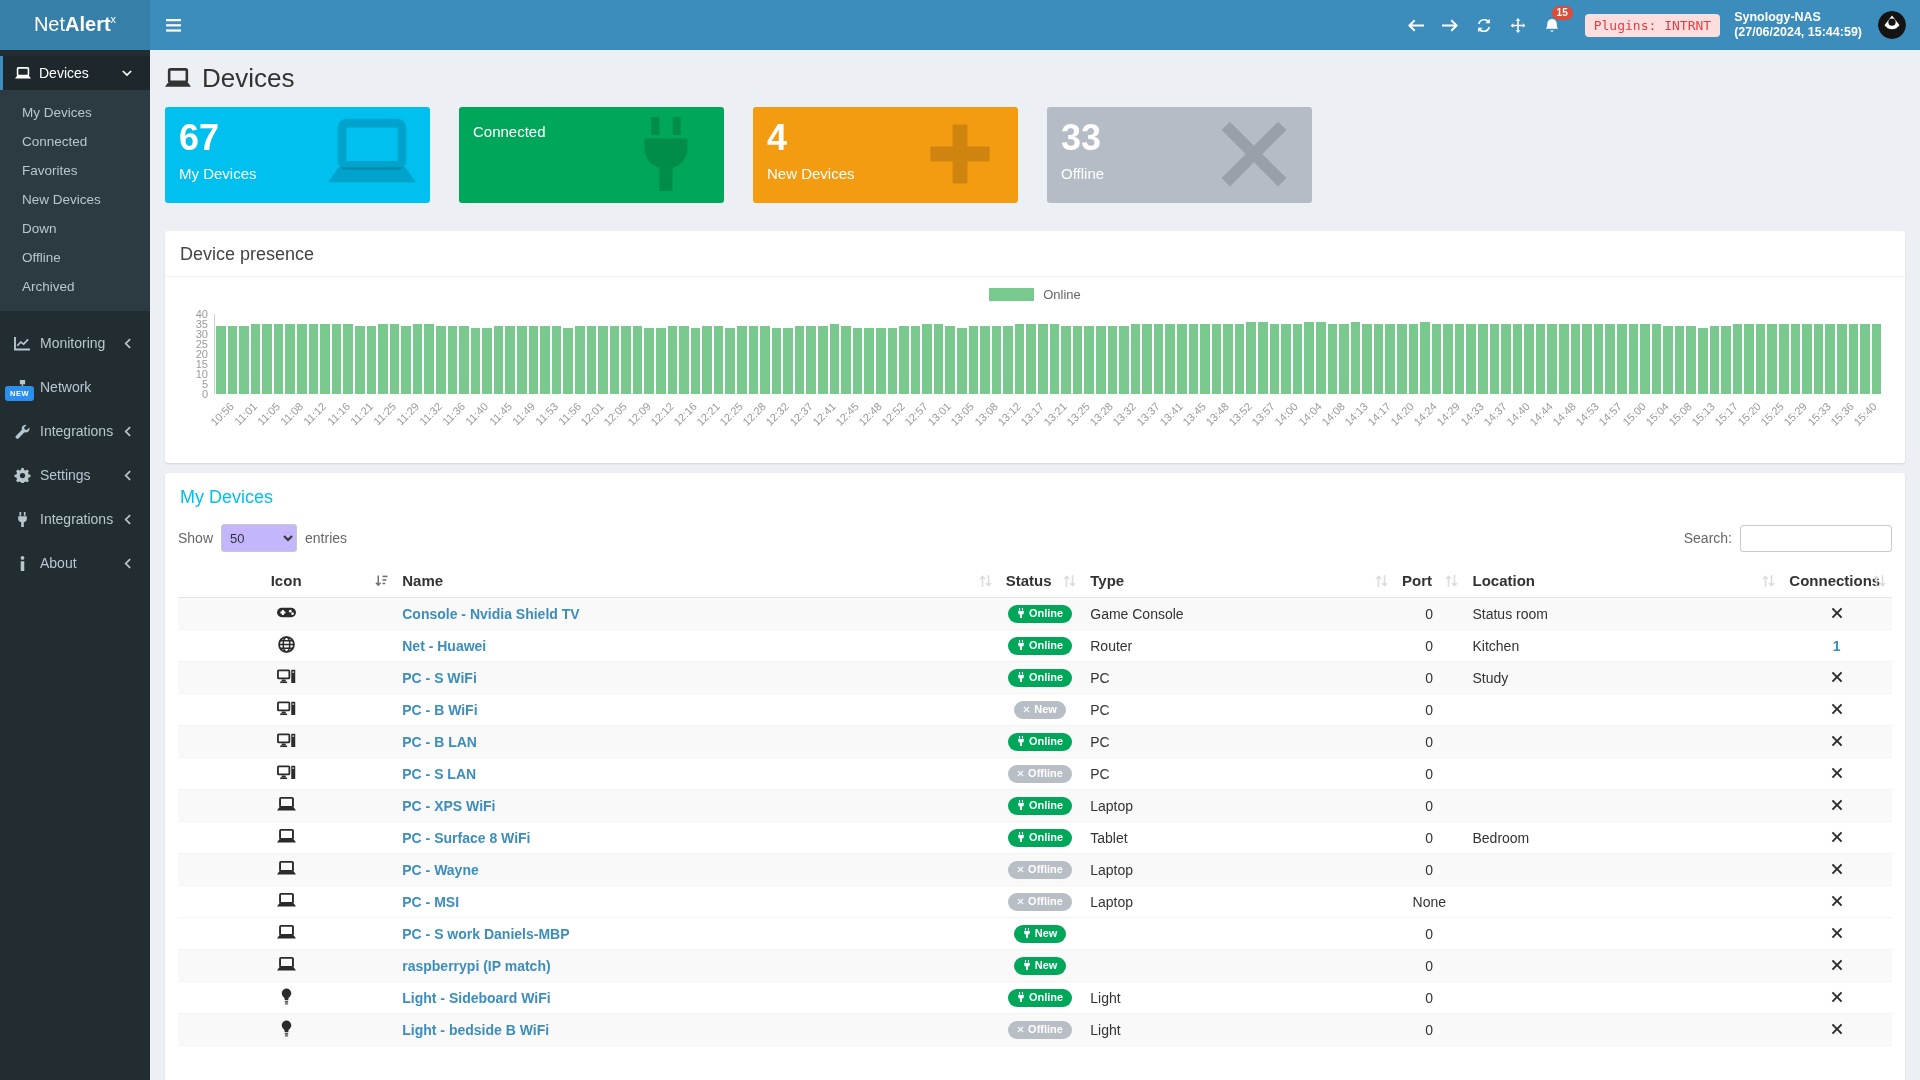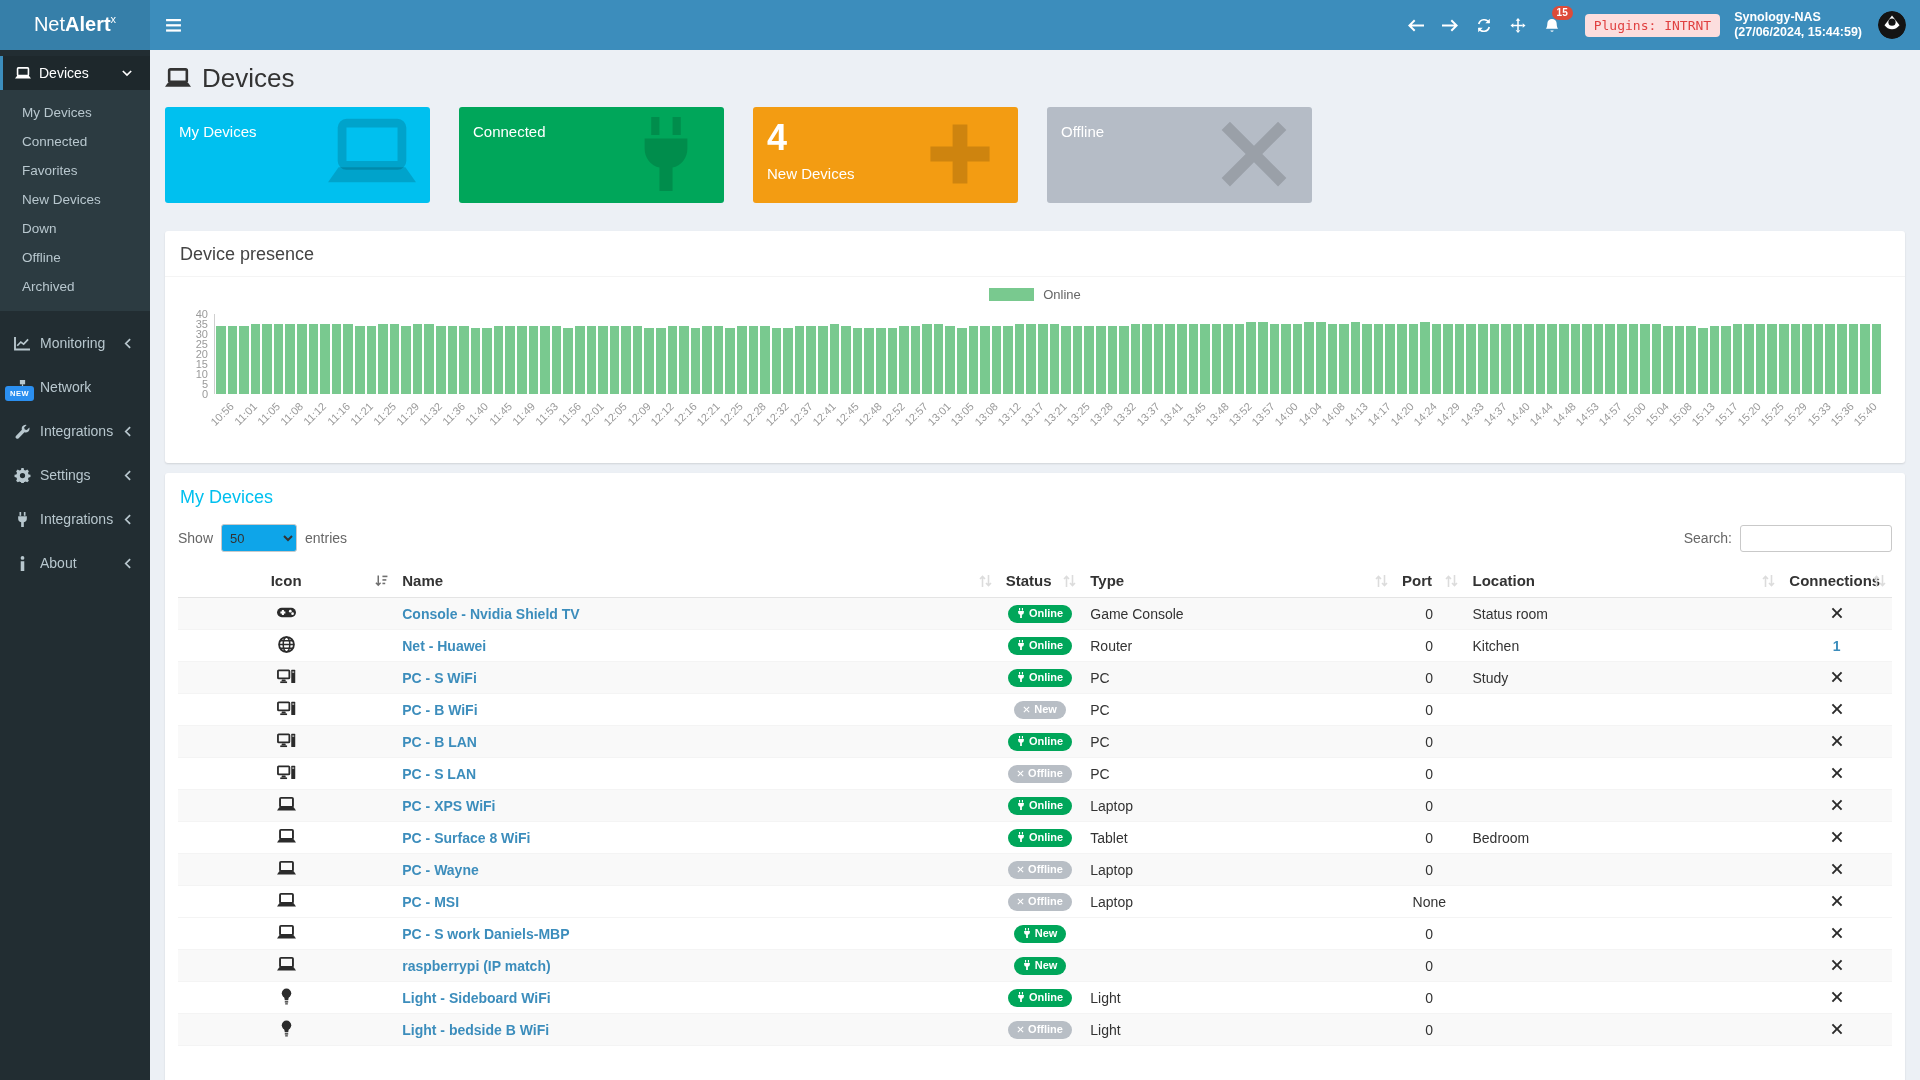--- a/index.html
+++ b/index.html
@@ -56,21 +56,21 @@
   .ylab { position:absolute; width:28px; text-align:right; font-size:11px; color:#9a9a9a; line-height:11px; }
   .yaxis { position:absolute; border-left:1px solid #cfcfcf; }
   .bars { position:absolute; display:flex; align-items:flex-end; gap:2px; }
   .bar { flex:1 1 0; }
   .xlab { position:absolute; width:0; }
   .xlab span { position:absolute; right:0; top:0; transform:rotate(-45deg); transform-origin:top right; white-space:nowrap; font-size:11px; color:#9a9a9a; }
 
   .table-box { margin-top:10px; height:700px; }
   .box-title { padding:14px 15px 4px; font-size:18px; color:#00c0ef; }
   .table-controls { display:flex; align-items:center; padding:12px 13px 8px; color:#666; font-size:14px; }
-  .table-controls select { margin:0 8px; height:28px; width:76px; border:1px solid #c9c9c9; border-radius:3px; color:#333; padding:2px 4px; background:#0ea5e9; font-size:13px; }
+  .table-controls select { margin:0 8px; height:28px; width:76px; border:1px solid #c9c9c9; border-radius:3px; color:#333; padding:2px 4px; background:#c4b5fd; font-size:13px; }
   .search-area { margin-left:auto; display:flex; align-items:center; gap:8px; }
   .search-area input { width:152px; height:27px; border:1px solid #c9c9c9; border-radius:3px; padding:2px 8px; background:#fff; }
   table.devices { width:1714px; margin:4px 13px 0; border-collapse:collapse; font-size:14px; table-layout:fixed; }
   th { text-align:left; font-weight:700; font-size:15px; color:#333; padding:8px; border-bottom:1px solid #e4e4e4; position:relative; cursor:pointer; }
   th.center { text-align:center; }
   th .sort { position:absolute; right:6px; top:10px; width:13px; height:14px; }
   td { padding:5px 8px; border-bottom:1px solid #f4f4f4; height:32px; }
   tr.odd td { background:#f9f9f9; }
   td.center { text-align:center; }
   td .devic { width:19px; height:17px; color:#2b2b2b; }
@@ -269,20 +269,21 @@
         <svg viewBox="0 0 20 16">
           <rect x="3.2" y="1" width="13.6" height="9.6" rx="1" fill="none" stroke="currentColor" stroke-width="2"></rect>
           <path d="M0 14.4h20L17.6 11H2.4z" fill="currentColor"></path>
         </svg>
       </span>
     <span>Devices</span>
   </h1>
 
   <div class="cards-row" id="stat-cards">
       <div class="stat-card" style="background:#00c0ef">
+     <div class="stat-value">67</div>
      <div class="stat-label">My Devices</div>
      <span class="ic stat-icon">
           <svg viewBox="0 0 20 16">
             <rect x="3.2" y="1" width="13.6" height="9.6" rx="1" fill="none" stroke="currentColor" stroke-width="2"></rect>
             <path d="M0 14.4h20L17.6 11H2.4z" fill="currentColor"></path>
           </svg>
         </span>
    </div>
       <div class="stat-card" style="background:#00a65a">
      <div class="stat-label">Connected</div>
@@ -296,20 +297,21 @@
       <div class="stat-card" style="background:#f39c12">
      <div class="stat-value">4</div>
      <div class="stat-label">New Devices</div>
      <span class="ic stat-icon">
           <svg viewBox="0 0 16 16">
             <path d="M6.4 1.6h3.2v4.8h4.8v3.2H9.6v4.8H6.4V9.6H1.6V6.4h4.8z" fill="currentColor"></path>
           </svg>
         </span>
    </div>
       <div class="stat-card" style="background:#b5bcc6">
+     <div class="stat-value">33</div>
      <div class="stat-label">Offline</div>
      <span class="ic stat-icon">
           <svg viewBox="0 0 16 16">
             <path d="M2.8 1 8 6.2 13.2 1 15 2.8 9.8 8l5.2 5.2-1.8 1.8L8 9.8 2.8 15 1 13.2 6.2 8 1 2.8z" fill="currentColor"></path>
           </svg>
         </span>
    </div>
     </div>
 
   <section class="box chart-box">

